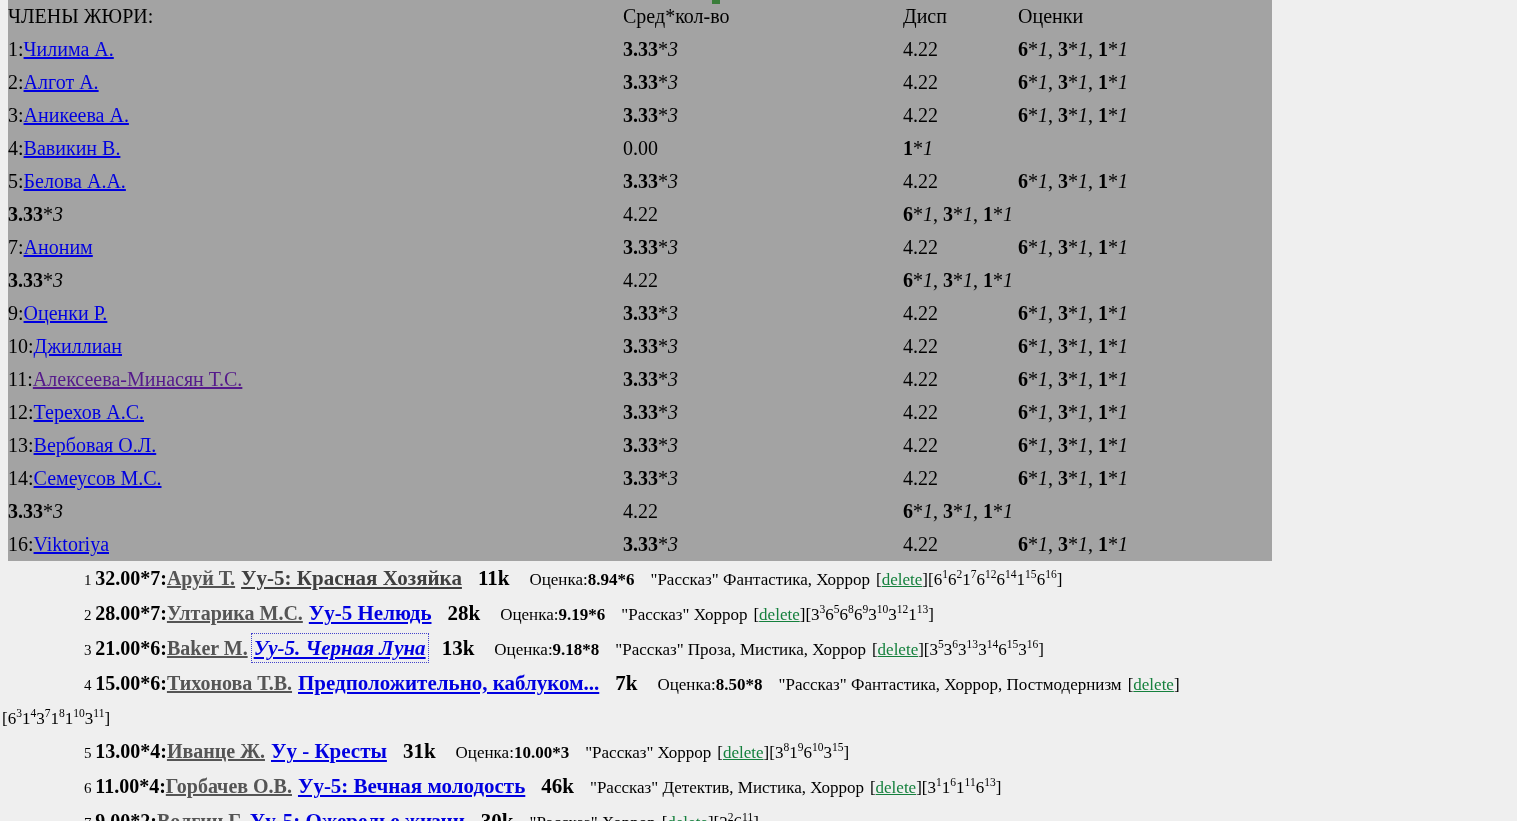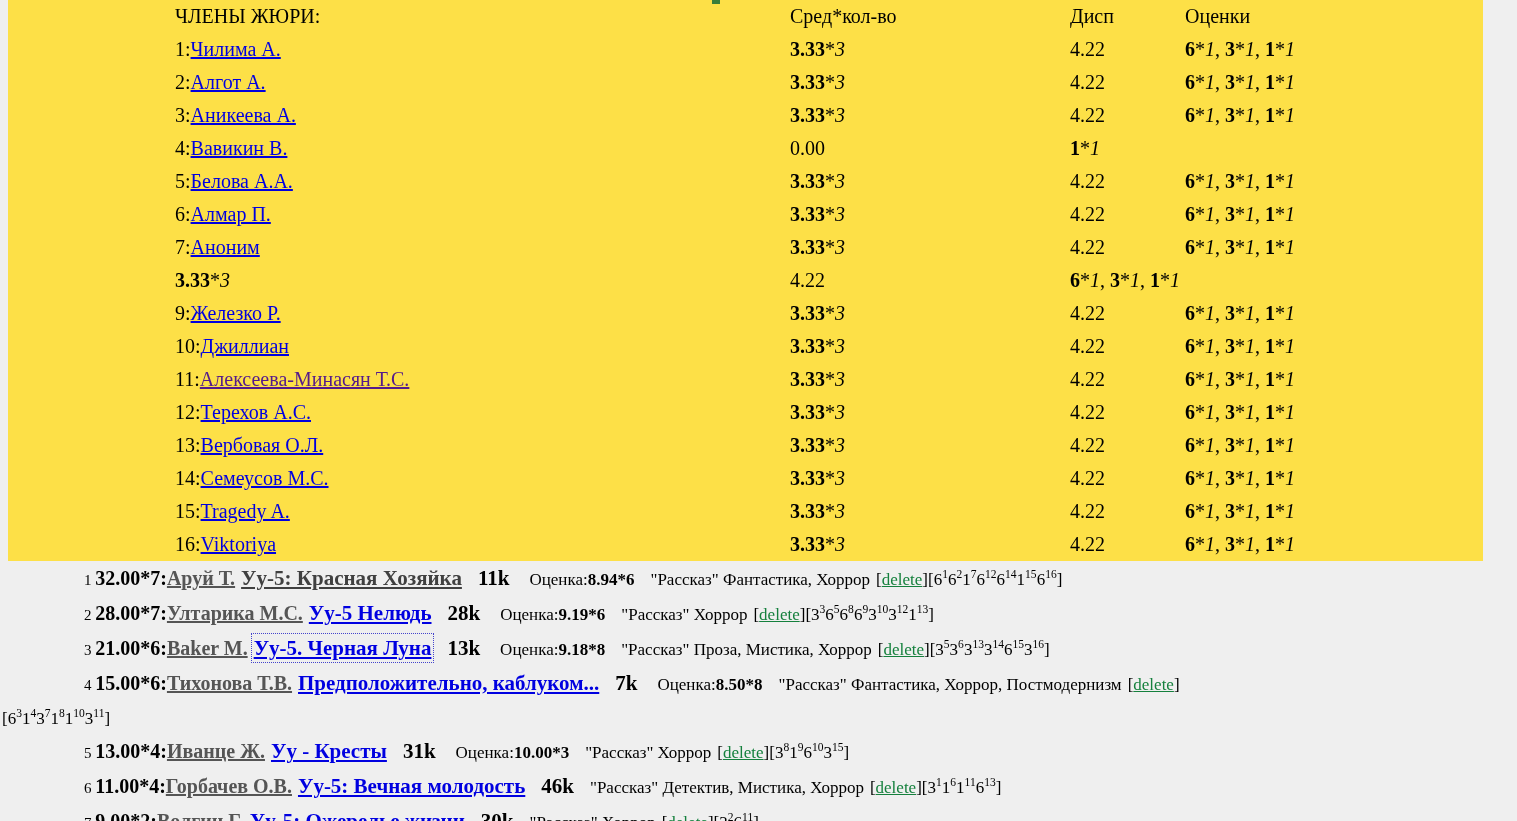--- a/index.html
+++ b/index.html
@@ -3,37 +3,37 @@
 <meta charset="utf-8">
 <style>
   html,body{margin:0;padding:0;}
   body{
     width:1517px;height:821px;overflow:hidden;position:relative;
     background:#efefef;color:#000;
     font-family:"Liberation Serif","DejaVu Serif",serif;
   }
   .green-mark{position:absolute;left:712px;top:0;width:8px;height:4px;background:#3a7d3a;}
   
-  .jury-box{margin-left:8px;width:1475px;background:#fde047;box-sizing:border-box;padding-left:167px;}
+  .jury-box{margin-left:8px;width:1264px;background:#a3a3a3;box-sizing:border-box;}
   .jury-row{display:grid;grid-template-columns:615px 280px 115px auto;height:33px;line-height:33px;font-size:20px;white-space:nowrap;}
   .jury-row .cell{overflow:visible;}
   a{text-decoration:underline;}
   a.jlink{color:#0000e0;}
   a.jlink.visited{color:#551a8b;}
   .jury-row i{font-style:italic;font-weight:normal;}
   .jury-row b{font-weight:bold;}
   
   .stories{margin-top:1px;}
   .story-line{font-size:20px;line-height:33px;text-indent:84px;}
   .story-line .rank{font-size:15px;}
   .story-line .score{font-weight:bold;}
   .story-line a.author{color:#555555;font-weight:bold;}
   .story-line a.title{font-weight:bold;font-size:21px;color:#0000e0;margin-left:6px;}
   .story-line a.title.visited{color:#404040;}
-  .story-line a.title.focused{outline:1px dotted #4444cc;outline-offset:2px;}
+  .story-line a.title.focused{outline:1px dotted #4444cc;outline-offset:2px;font-style:italic;}
   .story-line .size{font-weight:bold;font-size:21px;margin-left:16px;}
   .story-line .rating-label{font-size:17px;margin-left:20px;}
   .story-line .rating{font-size:17px;font-weight:bold;}
   .story-line .genre{font-size:17px;margin-left:16px;}
   .story-line .del{font-size:17px;margin-left:6px;}
   .story-line .del a{color:#15803d;}
   .story-line .votes{font-size:17px;white-space:nowrap;}
   .story-line .votes.own-line{display:block;text-indent:2px;}
   sup{font-size:68%;vertical-align:super;line-height:0;}
 </style>
@@ -73,38 +73,37 @@
         <div class="cell">0.00</div>
         <div class="cell"><b>1</b>*<i>1</i></div>
       </div>
       <div class="jury-row">
         <div class="cell"><span>5:</span><a class="jlink" href="#">Белова А.А.</a></div>
         <div class="cell"><b>3.33</b>*<i>3</i></div>
         <div class="cell">4.22</div>
         <div class="cell"><b>6</b>*<i>1</i>, <b>3</b>*<i>1</i>, <b>1</b>*<i>1</i></div>
       </div>
       <div class="jury-row">
-        <div class="cell"><span>6:</span><a class="jlink" href="#">Алмар П.</a></div>
         <div class="cell"><b>3.33</b>*<i>3</i></div>
         <div class="cell">4.22</div>
         <div class="cell"><b>6</b>*<i>1</i>, <b>3</b>*<i>1</i>, <b>1</b>*<i>1</i></div>
       </div>
       <div class="jury-row">
         <div class="cell"><span>7:</span><a class="jlink" href="#">Аноним</a></div>
         <div class="cell"><b>3.33</b>*<i>3</i></div>
         <div class="cell">4.22</div>
         <div class="cell"><b>6</b>*<i>1</i>, <b>3</b>*<i>1</i>, <b>1</b>*<i>1</i></div>
       </div>
       <div class="jury-row">
         <div class="cell"><b>3.33</b>*<i>3</i></div>
         <div class="cell">4.22</div>
         <div class="cell"><b>6</b>*<i>1</i>, <b>3</b>*<i>1</i>, <b>1</b>*<i>1</i></div>
       </div>
       <div class="jury-row">
-        <div class="cell"><span>9:</span><a class="jlink" href="#">Железко Р.</a></div>
+        <div class="cell"><span>9:</span><a class="jlink" href="#">Оценки Р.</a></div>
         <div class="cell"><b>3.33</b>*<i>3</i></div>
         <div class="cell">4.22</div>
         <div class="cell"><b>6</b>*<i>1</i>, <b>3</b>*<i>1</i>, <b>1</b>*<i>1</i></div>
       </div>
       <div class="jury-row">
         <div class="cell"><span>10:</span><a class="jlink" href="#">Джиллиан</a></div>
         <div class="cell"><b>3.33</b>*<i>3</i></div>
         <div class="cell">4.22</div>
         <div class="cell"><b>6</b>*<i>1</i>, <b>3</b>*<i>1</i>, <b>1</b>*<i>1</i></div>
       </div>
@@ -126,21 +125,20 @@
         <div class="cell">4.22</div>
         <div class="cell"><b>6</b>*<i>1</i>, <b>3</b>*<i>1</i>, <b>1</b>*<i>1</i></div>
       </div>
       <div class="jury-row">
         <div class="cell"><span>14:</span><a class="jlink" href="#">Семеусов М.С.</a></div>
         <div class="cell"><b>3.33</b>*<i>3</i></div>
         <div class="cell">4.22</div>
         <div class="cell"><b>6</b>*<i>1</i>, <b>3</b>*<i>1</i>, <b>1</b>*<i>1</i></div>
       </div>
       <div class="jury-row">
-        <div class="cell"><span>15:</span><a class="jlink" href="#">Tragedy A.</a></div>
         <div class="cell"><b>3.33</b>*<i>3</i></div>
         <div class="cell">4.22</div>
         <div class="cell"><b>6</b>*<i>1</i>, <b>3</b>*<i>1</i>, <b>1</b>*<i>1</i></div>
       </div>
       <div class="jury-row">
         <div class="cell"><span>16:</span><a class="jlink" href="#">Viktoriya</a></div>
         <div class="cell"><b>3.33</b>*<i>3</i></div>
         <div class="cell">4.22</div>
         <div class="cell"><b>6</b>*<i>1</i>, <b>3</b>*<i>1</i>, <b>1</b>*<i>1</i></div>
       </div>

